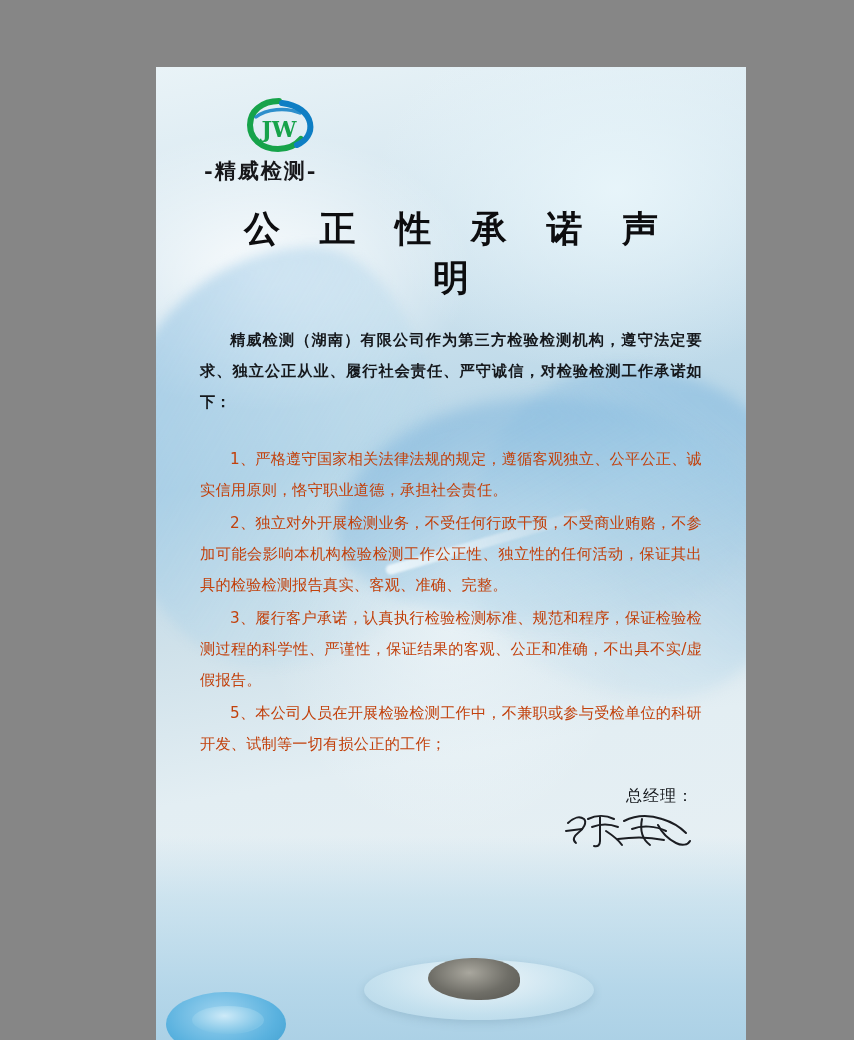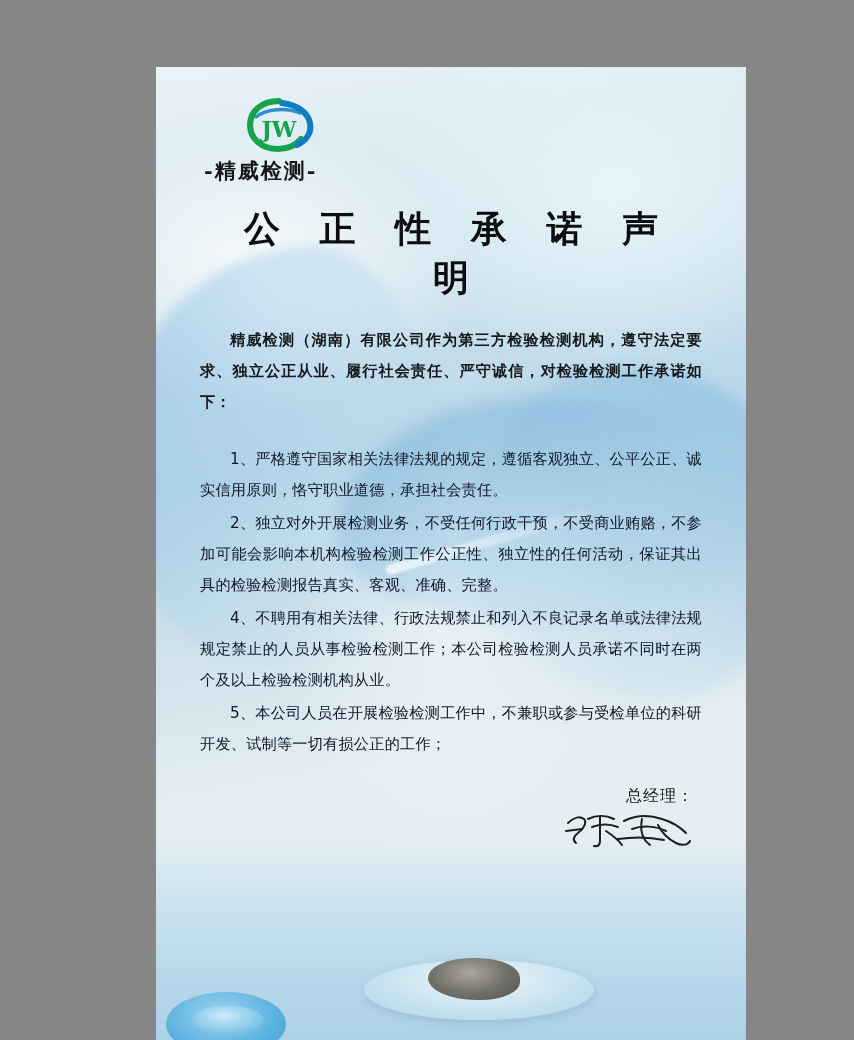--- a/index.html
+++ b/index.html
@@ -157,21 +157,21 @@
     text-align: justify;
     text-indent: 30px;
     margin-bottom: 26px;
     letter-spacing: 0.2px;
   }
 
   .clause {
     font-family: "DejaVu Sans", sans-serif;
     font-size: 15.2px;
     line-height: 31px;
-    color: #0f172a;
+    color: #c2410c;
     text-align: justify;
     text-indent: 30px;
     margin: 0 0 2px 0;
     letter-spacing: 0.2px;
   }
 
   .sign-row {
     display: flex;
     align-items: flex-end;
     justify-content: flex-end;
@@ -220,21 +220,21 @@
       </svg>
       <div class="logo-name">-精威检测-</div>
     </div>
 
     <div class="doc-title">公 正 性 承 诺 声 明</div>
 
     <p class="lead">精威检测（湖南）有限公司作为第三方检验检测机构，遵守法定要求、独立公正从业、履行社会责任、严守诚信，对检验检测工作承诺如下：</p>
 
     <p class="clause">1、严格遵守国家相关法律法规的规定，遵循客观独立、公平公正、诚实信用原则，恪守职业道德，承担社会责任。</p>
     <p class="clause">2、独立对外开展检测业务，不受任何行政干预，不受商业贿赂，不参加可能会影响本机构检验检测工作公正性、独立性的任何活动，保证其出具的检验检测报告真实、客观、准确、完整。</p>
-    <p class="clause">4、不聘用有相关法律、行政法规禁止和列入不良记录名单或法律法规规定禁止的人员从事检验检测工作；本公司检验检测人员承诺不同时在两个及以上检验检测机构从业。</p>
+    <p class="clause">3、履行客户承诺，认真执行检验检测标准、规范和程序，保证检验检测过程的科学性、严谨性，保证结果的客观、公正和准确，不出具不实/虚假报告。</p>
     <p class="clause">5、本公司人员在开展检验检测工作中，不兼职或参与受检单位的科研开发、试制等一切有损公正的工作；</p>
 
     <div class="sign-row">
       <span class="sign-label">总经理：</span>
       <svg class="signature" viewBox="0 0 132 46">
         <g fill="none" stroke="#1b1d22" stroke-width="2" stroke-linecap="round" stroke-linejoin="round">
           <path d="M6 16 C12 10 18 9 22 12 C25 15 22 22 16 26 C12 29 10 33 14 36"></path>
           <path d="M4 24 L20 22"></path>
           <path d="M26 12 C34 8 44 8 52 12"></path>
           <path d="M30 20 C38 17 48 17 56 20"></path>

